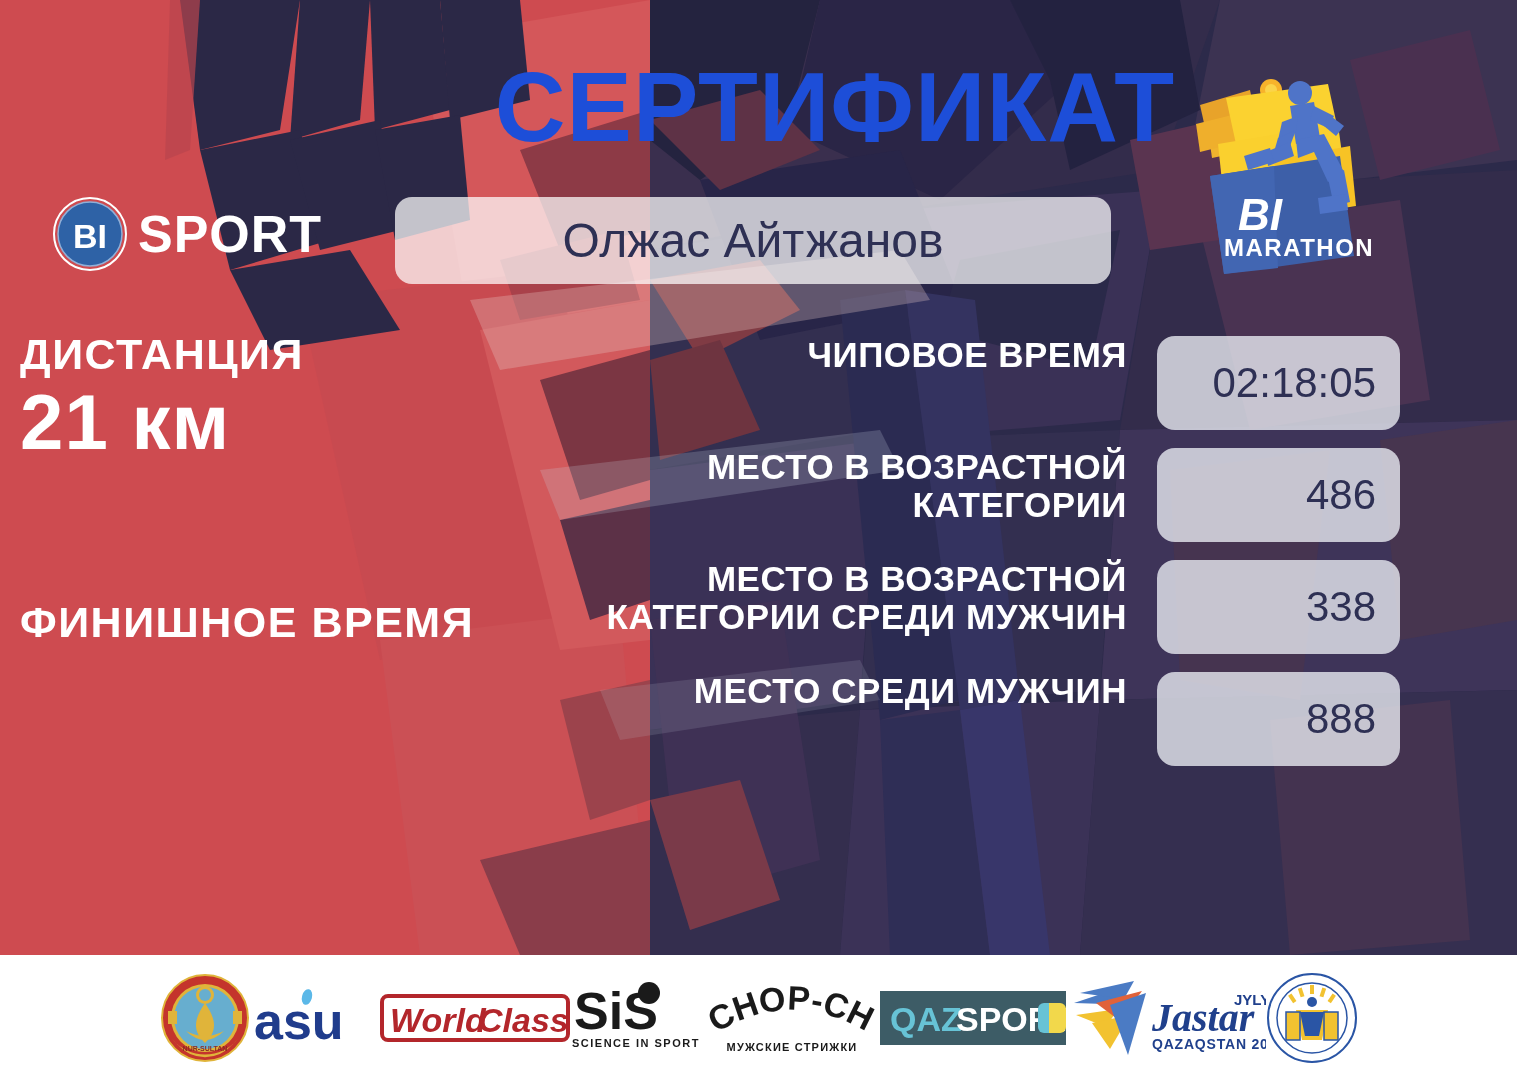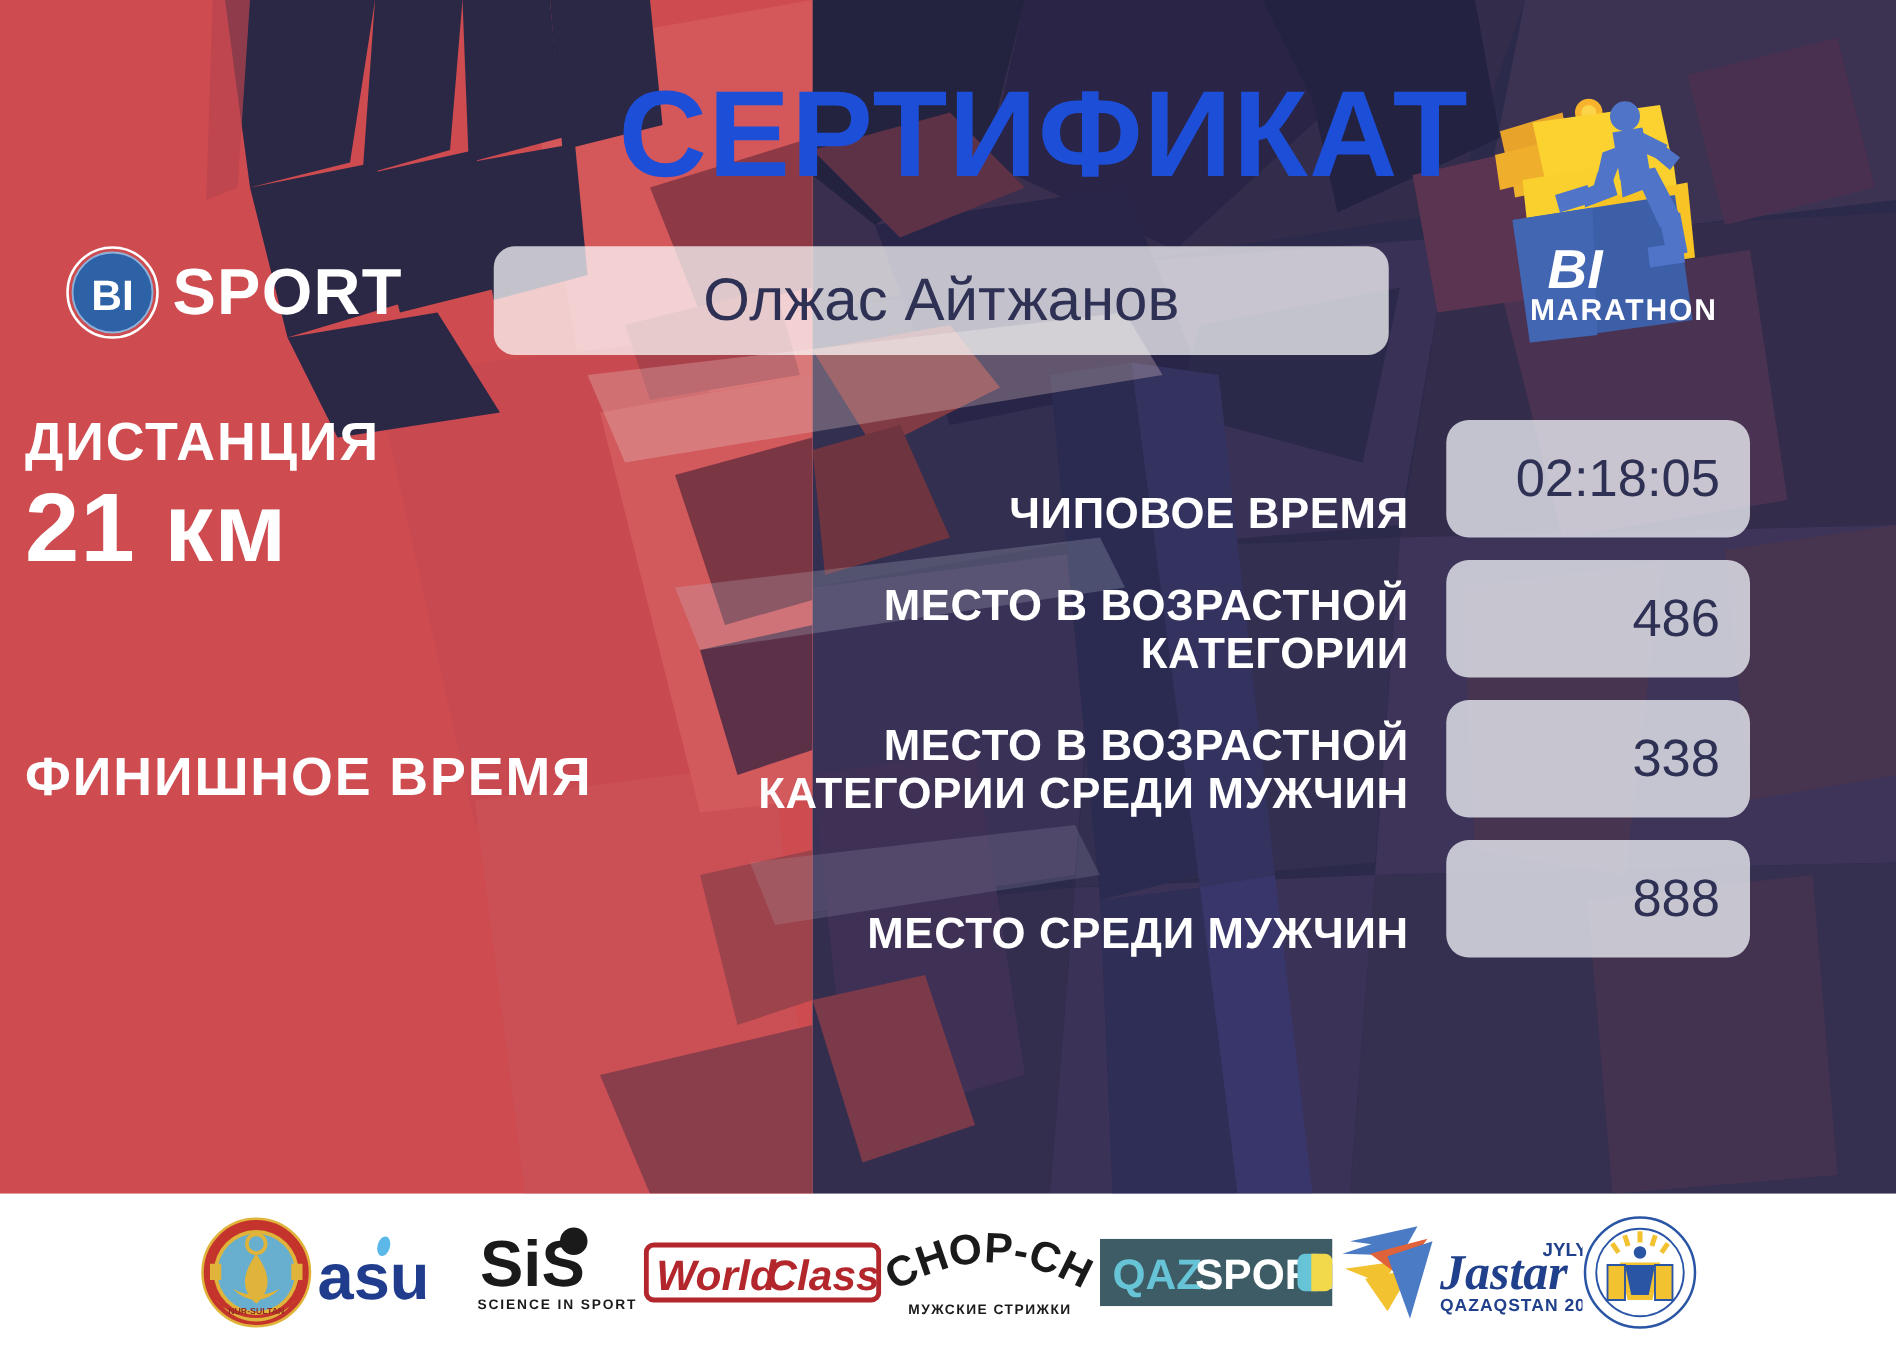--- a/index.html
+++ b/index.html
@@ -127,21 +127,21 @@
   .left-block-2 { margin-top: 134px; }
 
   
   .stats {
     position: absolute;
     left: 520px; top: 336px;
     width: 880px;
   }
   .stat-row {
     display: flex;
-    align-items: flex-end;
+    align-items: flex-start;
     justify-content: flex-end;
     margin-bottom: 18px;
     min-height: 80px;
   }
   .stat-label {
     flex: 1;
     text-align: right;
     color: #ffffff;
     font-size: 35px;
     font-weight: bold;
@@ -366,32 +366,32 @@
     </div>
 
     <div class="sponsor">
       <svg width="130" height="66" viewBox="0 0 130 66">
         <ellipse cx="57" cy="12" rx="5" ry="8" fill="#5BB8E8" transform="rotate(15 57 12)"></ellipse>
         <text x="4" y="54" fill="#203C8C" font-family="Liberation Sans, sans-serif" font-size="52" font-weight="bold">asu</text>
       </svg>
     </div>
 
     <div class="sponsor">
+      <svg width="190" height="60" viewBox="0 0 190 60">
+        <rect x="2" y="8" width="186" height="44" rx="6" fill="#ffffff" stroke="#B3262B" stroke-width="4"></rect>
+        <text x="10" y="44" fill="#B3262B" font-family="Liberation Sans, sans-serif" font-size="34" font-weight="bold" font-style="italic">World</text>
+        <text x="98" y="44" fill="#B3262B" font-family="Liberation Sans, sans-serif" font-size="34" font-weight="bold" font-style="italic">Class</text>
+      </svg>
+    </div>
+
+    <div class="sponsor">
       <svg width="135" height="74" viewBox="0 0 135 74">
         <text x="4" y="48" fill="#1A1A1A" font-family="Liberation Sans, sans-serif" font-size="52" font-weight="bold">SiS</text>
         <circle cx="79" cy="12" r="11" fill="#1A1A1A"></circle>
         <text x="2" y="66" fill="#1A1A1A" font-family="Liberation Sans, sans-serif" font-size="11" font-weight="bold" letter-spacing="1.5">SCIENCE IN SPORT</text>
-      </svg>
-    </div>
-
-    <div class="sponsor">
-      <svg width="190" height="60" viewBox="0 0 190 60">
-        <rect x="2" y="8" width="186" height="44" rx="6" fill="#ffffff" stroke="#B3262B" stroke-width="4"></rect>
-        <text x="10" y="44" fill="#B3262B" font-family="Liberation Sans, sans-serif" font-size="34" font-weight="bold" font-style="italic">World</text>
-        <text x="98" y="44" fill="#B3262B" font-family="Liberation Sans, sans-serif" font-size="34" font-weight="bold" font-style="italic">Class</text>
       </svg>
     </div>
 
     <div class="sponsor">
       <svg width="175" height="74" viewBox="0 0 175 74">
         <defs>
             <path id="arcPath" d="M8 54 Q87 4 167 54" fill="none"></path>
           </defs>
         <text fill="#1A1A1A" font-family="Liberation Sans, sans-serif" font-size="34" font-weight="bold">
           <textPath href="#arcPath" startOffset="2%">CHOP-CHOP</textPath>

